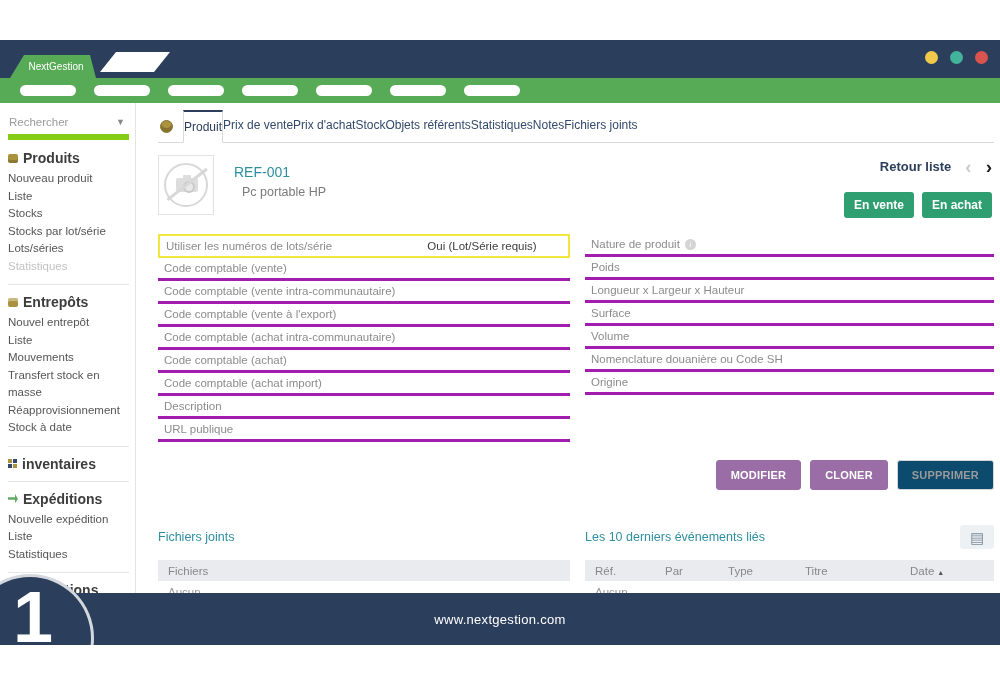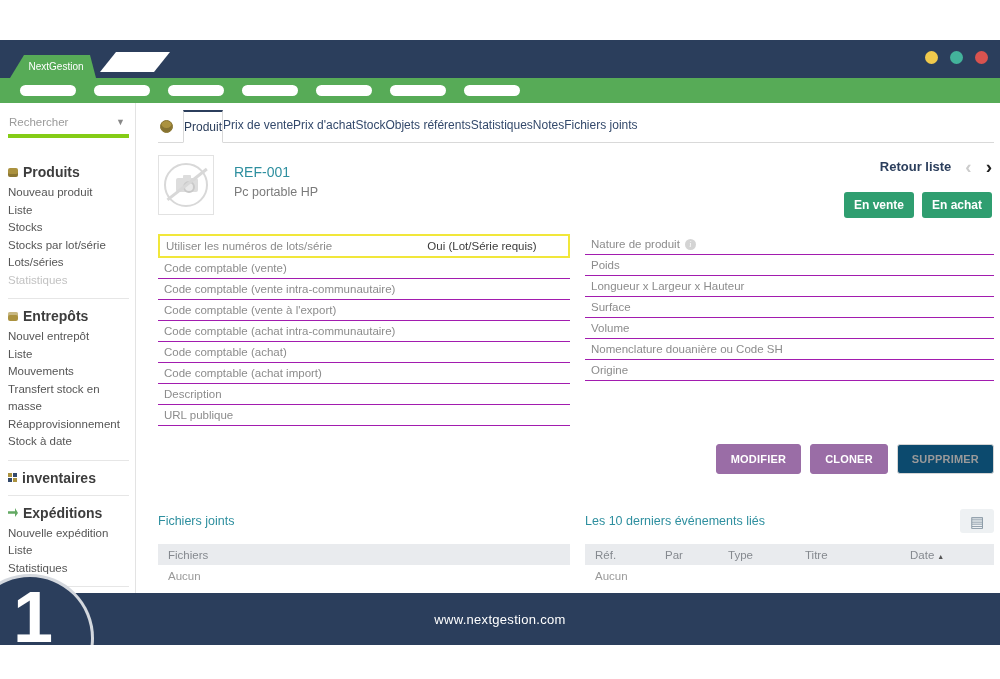--- a/index.html
+++ b/index.html
@@ -22,22 +22,22 @@
   
   .navbar { height:25px; background:var(--green); display:flex; align-items:center; gap:18px; padding-left:20px; }
   .pill { width:56px; height:11px; border-radius:6px; background:#fff; }
 
   
   .app-body { display:flex; height:542px; }
   .sidebar { width:136px; border-right:1px solid #e3e3e3; padding:10px 6px 0 8px; flex-shrink:0; }
   .main { flex:1; padding:6px 6px 0 22px; overflow:hidden; }
 
   
-  .search { display:flex; align-items:center; justify-content:space-between; border-bottom:4px solid #84cc16;
-    color:#9a9a9a; font-size:11.5px; padding:3px 4px 6px 1px; margin-bottom:26px; }
+  .search { display:flex; align-items:center; justify-content:space-between; border-bottom:6px solid #84cc16;
+    color:#9a9a9a; font-size:11.5px; padding:3px 4px 6px 1px; margin-bottom:10px; }
   .search .caret { color:#888; font-size:9px; }
   .sec-title { display:flex; align-items:center; gap:5px; font-size:14px; font-weight:bold; color:#3d3d3d; margin:9px 0 4px; }
   .sec-item { font-size:11.5px; color:#555; line-height:17.5px; cursor:pointer; }
   .sec-item.disabled { color:#c2c2c2; }
   .divider { border-top:1px solid #e6e6e6; margin:9px 0 1px; }
   .sic { display:inline-block; width:10px; height:9px; border-radius:2px; }
   .sic.gold-box { background:var(--gold); box-shadow:inset 0 -3px 0 rgba(0,0,0,.18); }
   .sic.gold-rows { background:var(--gold); box-shadow:inset 0 3px 0 rgba(255,255,255,.35); }
   .sic.grid-dots { background:transparent; border-radius:0; width:9px; height:9px;
     background-image:linear-gradient(var(--gold),var(--gold)),linear-gradient(#33496b,#33496b),linear-gradient(#33496b,#33496b),linear-gradient(var(--gold),var(--gold));
@@ -56,32 +56,32 @@
   
   .prodhead { display:flex; margin-top:12px; }
   .photo { width:56px; height:60px; border:1px solid #e2e2e2; background:#fff; position:relative; flex-shrink:0; }
   .photo .ring { position:absolute; left:5px; top:7px; width:44px; height:44px; border:2px solid #d8d8d8; border-radius:50%; }
   .photo .slash { position:absolute; left:3px; top:27px; width:50px; height:2.5px; background:#d8d8d8; transform:rotate(-38deg); }
   .photo .cam { position:absolute; left:17px; top:22px; width:22px; height:14px; background:#ddd; border-radius:2px; }
   .photo .cam:before { content:""; position:absolute; left:7px; top:-3px; width:8px; height:4px; background:#ddd; border-radius:1px; }
   .photo .cam:after { content:""; position:absolute; left:7px; top:3px; width:8px; height:8px; border:2px solid #c9c9c9; border-radius:50%; background:#e9e9e9; }
   .prodinfo { margin-left:20px; padding-top:9px; }
   .prodref { color:var(--teal); font-weight:normal; font-size:14px; }
-  .prodname { color:#7a7a7a; font-size:12.5px; margin-top:5px; }
+  .prodname { color:#7a7a7a; font-size:12.5px; margin-top:5px;margin-left:8px; }
   .headright { margin-left:auto; text-align:right; padding-right:2px; }
   .backrow { display:flex; align-items:center; gap:14px; justify-content:flex-end; margin-top:4px; }
   .backlink { color:var(--navy); font-weight:bold; font-size:13px; cursor:pointer; }
   .chev { font-size:19px; line-height:14px; font-weight:bold; cursor:pointer; }
   .chev.prev { color:#ccc; } .chev.next { color:#222; }
   .badges { margin-top:18px; display:flex; gap:8px; justify-content:flex-end; }
   .badge { background:var(--btn-green); color:#fff; font-size:12px; font-weight:bold; padding:6px 10px; border-radius:3px; }
 
   
   .cols { display:grid; grid-template-columns:412px 1fr; column-gap:15px; margin-top:16px; align-items:start; }
-  .frow { display:flex; align-items:center; border-bottom:1px solid #a21caf; padding:4px 6px; min-height:21px; }
+  .frow { display:flex; align-items:center; border-bottom:3px solid #a21caf; padding:4px 6px; min-height:21px; }
   .frow .lbl { color:#8c8c8c; font-size:11.5px; flex:0 0 66%; display:flex; align-items:center; gap:5px; }
   .frow .val { color:#3c3c3c; font-size:11.5px; }
   .frow.hl { border:2px solid var(--highlight); padding:4px 6px; }
   .info-ic { display:inline-block; width:11px; height:11px; border-radius:50%; background:#d4d4d4; color:#fff;
     font-size:8px; text-align:center; line-height:11px; font-style:italic; font-family:"Liberation Serif",serif; }
 
   
   .actions { display:flex; justify-content:flex-end; gap:9px; margin-top:18px; }
   .btn { font-size:11px; font-weight:bold; padding:8px 14px; border-radius:3px; border:1px solid transparent; cursor:pointer; letter-spacing:.2px; }
   .btn.purple { background:var(--purple); color:#fff; border-color:var(--purple); }

